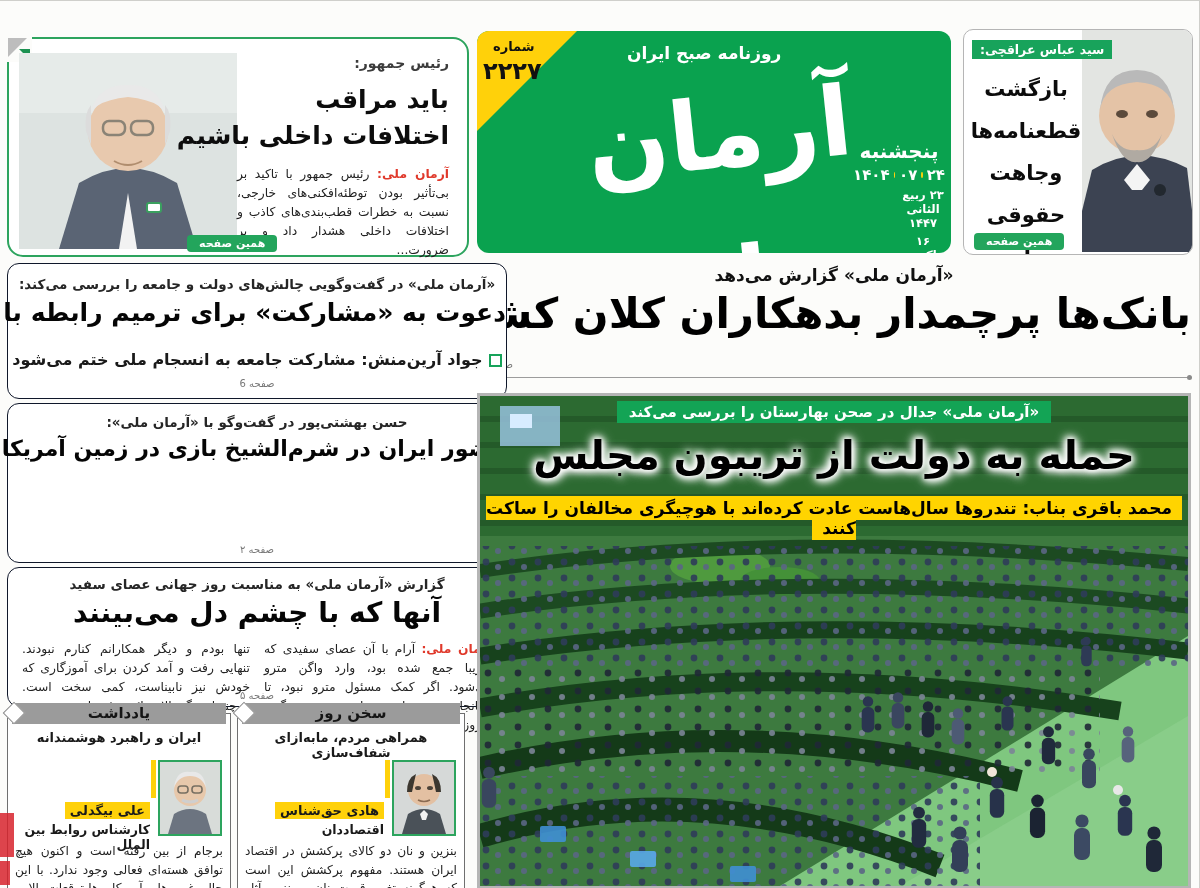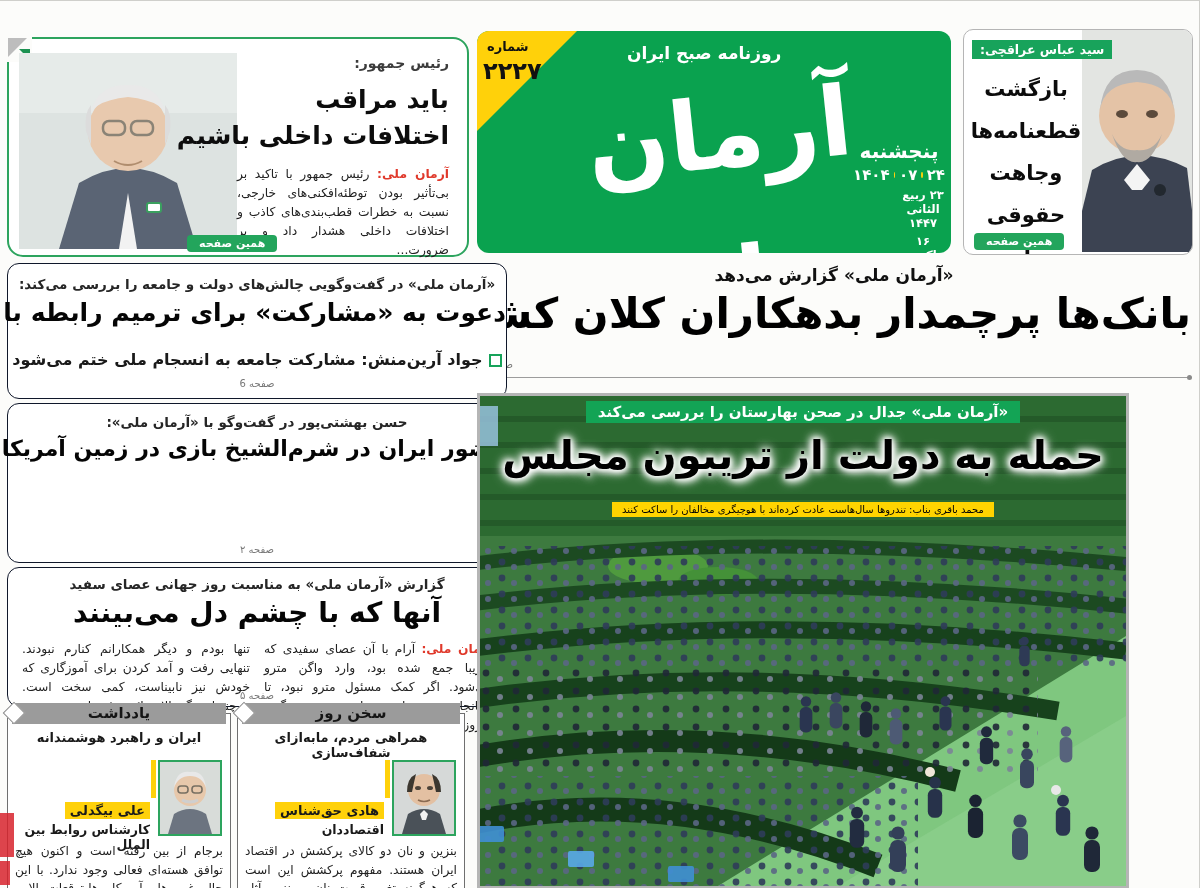--- a/index.html
+++ b/index.html
@@ -14,21 +14,21 @@
   .fold-gray{left:-1px;top:-1px;width:19px;height:19px;background:#bdbdbd;clip-path:polygon(0 0,100% 0,0 100%);}
   .fold-green{left:10px;top:10px;width:11px;height:11px;background:#1d9252;clip-path:polygon(100% 0,100% 100%,0 0);}
   .kicker-sm{font-size:14px;font-weight:bold;color:#3c3c3c;}
   .pres-h{font-size:25px;font-weight:bold;color:#0c0c0c;line-height:33px;text-align:right;}
   .lead-red{color:#e0392b;font-weight:bold;}
   .body-txt{font-size:12.3px;line-height:19px;color:#222;}
   .pill{background:#23a55c;color:#fff;font-size:11px;font-weight:bold;padding:2px 12px;border-radius:4px;}
   
   .logo-box{left:478px;top:30px;width:474px;height:222px;background:#0aa24f;border-radius:12px;overflow:hidden;}
   .issue-tri{left:0;top:0;width:100px;height:100px;background:#ffd10a;clip-path:polygon(0 0,100% 0,0 100%);}
-  .issue-lbl{left:10px;top:8px;font-size:13px;font-weight:bold;color:#111;}
+  .issue-lbl{left:16px;top:8px;font-size:13px;font-weight:bold;color:#111;}
   .issue-num{left:6px;top:26px;font-size:24px;font-weight:bold;color:#111;}
   .tagline{left:150px;top:12px;font-size:17px;font-weight:bold;color:#fff;}
   .logo-script{left:40px;top:28px;width:420px;font-size:96px;font-weight:bold;color:#fff;
                transform:rotate(-6deg);letter-spacing:-4px;text-align:center;line-height:150px;}
   .dateblock{left:376px;top:108px;width:92px;text-align:center;color:#fff;}
   .d-week{font-size:20px;font-weight:bold;}
   .d-jal{display:flex;justify-content:center;align-items:center;gap:4px;font-size:15px;font-weight:bold;margin-top:3px;}
   .ydot{width:6px;height:6px;border-radius:50%;background:#ffd10a;display:inline-block;}
   .d-sm{font-size:11.5px;font-weight:bold;margin-top:4px;margin-left:48px;}
   .d-price{font-size:12.5px;font-weight:bold;margin-top:5px;}
@@ -57,27 +57,27 @@
   .op-bar{left:4px;right:4px;top:-11px;height:21px;background:#9b9b9b;color:#151515;
           font-size:15px;font-weight:bold;text-align:center;line-height:21px;}
   .op-dia{position:absolute;left:-6px;top:2px;width:14px;height:14px;background:#fff;border:1px solid #8a8a8a;transform:rotate(45deg);}
   .op-h{width:100%;text-align:center;top:16px;font-size:13px;font-weight:bold;}
   .op-photo{top:46px;width:60px;height:72px;border:2px solid #2da45e;background:#cfd3d0;}
   .ybar{top:46px;width:5px;height:38px;background:#ffd10a;}
   .op-name{top:88px;background:#ffd10a;font-size:13px;font-weight:bold;padding:1px 5px;}
   .op-role{top:108px;font-size:12.5px;font-weight:bold;}
   .op-body{left:7px;right:7px;top:128px;font-size:12.2px;line-height:18.5px;color:#222;}
   
-  .photo-box{left:478px;top:392px;width:652px;height:496px;border:3px solid #b5b5b5;box-sizing:border-box;background:#ec4899;overflow:hidden;}
+  .photo-box{left:478px;top:392px;width:714px;height:496px;border:3px solid #b5b5b5;box-sizing:border-box;background:#ec4899;overflow:hidden;}
   .ph-kicker{width:100%;top:6px;text-align:center;}
   .ph-kicker span{background:#13a455;color:#fff;font-size:15px;font-weight:bold;padding:2px 12px;}
   .ph-h{width:100%;top:36px;text-align:center;font-size:40px;font-weight:bold;color:#000;
         text-shadow:0 0 4px #fff,0 0 8px #fff,2px 2px 8px #fff,-2px -2px 8px #fff,0 0 14px #fff;}
   .ph-sub{width:100%;top:102px;text-align:center;}
-  .ph-sub span{background:#ffd400;color:#000;font-size:10px;font-weight:normal;padding:2px 10px;}
+  .ph-sub span{background:#ffd400;color:#000;font-size:17px;font-weight:bold;padding:2px 10px;}
   
   .wm{left:0;background:rgba(215,35,45,.85);}
   
   .portrait{overflow:hidden;}
 </style>
 </head>
 <body>
 
 <div id="page">
 

